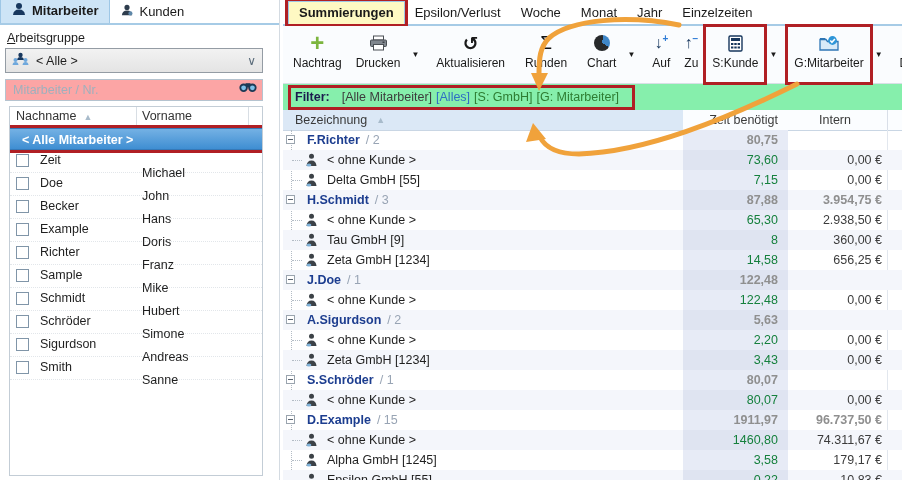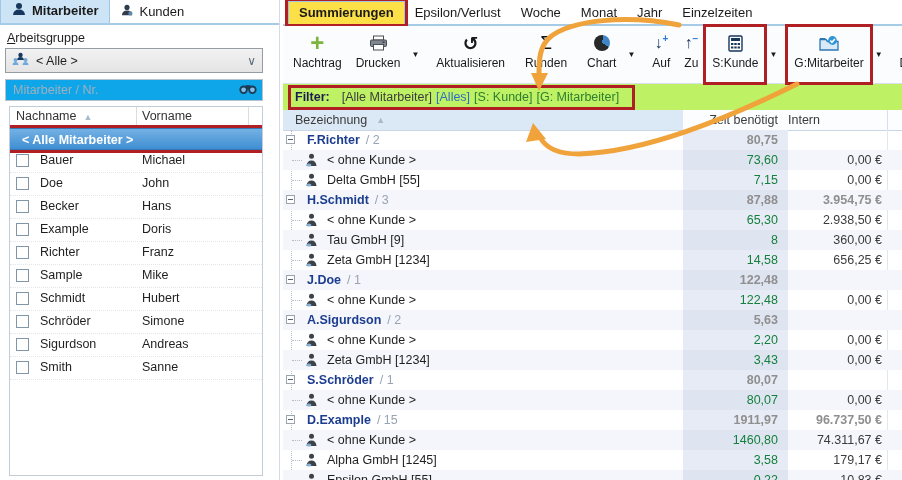--- a/index.html
+++ b/index.html
@@ -9,69 +9,69 @@
   
   #sidebar{position:absolute;left:0;top:0;width:279px;height:480px;background:#fff;border-right:1px solid #d4dbe2;}
   .side-tabs{position:absolute;left:0;top:0;width:279px;height:23px;border-bottom:2px solid #a6cbe6;display:flex;align-items:flex-end;}
   .stab{display:inline-flex;align-items:center;gap:6px;padding:3px 11px 4px;font-size:13px;color:#1a1a1a;}
   .stab.active{background:#cde4f6;border:1px solid #9ec7e6;border-bottom:none;font-weight:bold;}
   .wg-label{position:absolute;left:7px;top:31px;font-size:12.5px;}
   .wg-label::first-letter{text-decoration:underline;}
   .combo{position:absolute;left:5px;top:48px;width:258px;height:25px;background:linear-gradient(#f2f2f2,#e4e4e4);
          border:1px solid #949ca4;display:flex;align-items:center;gap:7px;padding:0 6px;box-sizing:border-box;}
   .combo .chev{margin-left:auto;color:#5a6b7a;font-size:12px;}
-  .searchbox{position:absolute;left:5px;top:79px;width:258px;height:22px;background:#0ea5e9;border:1px solid #b5c3cf;
-             display:flex;align-items:center;box-sizing:border-box;padding:0 5px;}
+  .searchbox{position:absolute;left:5px;top:79px;width:258px;height:22px;background:#fca5a5;border:1px solid #b5c3cf;
+             display:flex;box-sizing:border-box;padding:0 5px;}
   .searchbox input{flex:1;border:none;outline:none;font:italic 12.5px "Liberation Sans",sans-serif;color:#333;background:transparent;}
   .searchbox input::placeholder{color:#9fb0bd;font-style:normal;}
   .elist{position:absolute;left:9px;top:106px;width:254px;height:370px;border:1px solid #c3cdd6;background:#fff;box-sizing:border-box;overflow:hidden;}
   .elist-head{position:relative;height:20px;border-bottom:1px solid #d8dee4;font-size:12.5px;color:#333;}
   .elist-head .hc1{position:absolute;left:6px;top:2px;}
   .elist-head .sort{color:#a8bbcb;font-size:9px;margin-left:7px;}
   .elist-head .hc2{position:absolute;left:132px;top:2px;}
   .elist-head .div1{position:absolute;left:126px;top:0;bottom:0;width:1px;background:#d8dee4;}
   .elist-head .div2{position:absolute;left:238px;top:0;bottom:0;width:1px;background:#d8dee4;}
   .erow-all{height:22px;line-height:22px;padding-left:12px;color:#fff;font-weight:bold;
             background:linear-gradient(#74b1e4,#3f8ed2);border-top:1px solid #3579b8;border-bottom:1px solid #3579b8;
             outline:3px solid var(--annot);outline-offset:0px;position:relative;z-index:5;box-sizing:border-box;}
   .erow{position:relative;height:22px;border-bottom:1px dotted #e2e6ea;}
   .erow .cb{position:absolute;left:6px;top:4px;width:13px;height:13px;border:1px solid #8095a8;background:#fff;box-sizing:border-box;}
   .erow .ln{position:absolute;left:30px;top:3px;}
-  .erow .fn{position:absolute;left:132px;top:3px;}
+  .erow .fn{position:absolute;left:132px;top:16px;}
   
   #mainpanel{position:absolute;left:283px;top:0;right:0;height:480px;overflow:hidden;}
   #main-tabs{position:relative;height:24px;border-bottom:2px solid #a6cbe6;display:flex;align-items:flex-end;padding-left:5px;font-size:13px;}
   .mtab{padding:3px 10px 4px;white-space:nowrap;color:#1a1a1a;}
-  .mtab.active{background:#fde047;border:1px solid #9ec7e6;border-bottom:none;font-weight:600;}
+  .mtab.active{background:#fef9c3;border:1px solid #9ec7e6;border-bottom:none;font-weight:600;}
   .mtab.annotated{box-shadow:0 0 0 3px var(--annot);}
   #toolbar{position:relative;height:57px;display:flex;align-items:stretch;padding-left:3px;background:#fafcfe;border-bottom:1px solid #d8dfe6;}
   .tbtn{display:flex;flex-direction:column;align-items:center;justify-content:flex-start;padding:5px 7px 2px;font-size:12px;color:#1a1a1a;white-space:nowrap;}
   .tbtn .ticon{height:24px;display:flex;align-items:center;justify-content:center;}
   .tbtn .tlabel{margin-top:1px;}
   .tbtn.annotated{outline:3px solid var(--annot);outline-offset:-1px;}
   .tcaret{display:flex;align-items:center;font-size:8px;color:#1a1a1a;padding:0 4px;}
   .tsep{width:1px;background:#ccd5de;margin:4px 3px;}
   .ic-plus{font-size:24px;font-weight:bold;color:#7cb53e;line-height:20px;}
   .ic-refresh{font-size:19px;font-weight:600;color:#1a1a1a;}
   .ic-sigma{font-size:19px;color:#111;}
   .ic-pie{width:16px;height:16px;border-radius:50%;background:conic-gradient(from 10deg,#3e86c8 0deg 110deg,#27292b 110deg 360deg);}
   .ic-updown{font-size:16px;font-weight:bold;color:#17375e;}
   .ic-updown sup{color:#2f7cd6;font-size:10px;font-weight:bold;}
   
-  #filter-row{height:26px;display:flex;align-items:center;padding-left:5px;background:#bef264;}
+  #filter-row{height:26px;display:flex;align-items:center;padding-left:5px;background:#86efac;}
   .fbox{display:inline-flex;align-items:center;gap:6px;border:3px solid var(--annot);padding:2px 9px 3px 4px;font-size:12.5px;white-space:nowrap;}
   .flabel{font-weight:bold;color:#1c1c4e;}
   .fseg.dark{color:#3c3c3c;margin-left:6px;} .fseg.blue{color:#2f6fc4;} .fseg.green{color:#2e7d32;}
   
   #ttable{position:absolute;left:0;right:0;top:110px;bottom:0;}
   .thead{position:relative;height:20px;font-size:12.5px;color:#3a3a3a;border-bottom:1px solid #c9d6e4;}
   .h-name{position:absolute;left:0;top:0;bottom:0;width:400px;background:#dbe8f6;display:flex;align-items:center;padding-left:12px;box-sizing:border-box;}
   .h-name .sort{color:#a8bbcb;font-size:9px;margin-left:9px;}
   .h-zeit{position:absolute;left:400px;top:0;bottom:0;width:105px;background:#fbfdff;text-align:right;line-height:20px;padding-right:10px;box-sizing:border-box;}
-  .h-intern{position:absolute;left:505px;top:0;bottom:0;width:99px;background:#fbfdff;text-align:left;line-height:20px;padding-right:5px;box-sizing:border-box;}
+  .h-intern{position:absolute;left:505px;top:0;bottom:0;width:99px;background:#fbfdff;text-align:center;line-height:20px;padding-right:5px;box-sizing:border-box;}
   .h-rest{position:absolute;left:604px;top:0;bottom:0;right:0;background:#fbfdff;border-left:1px solid #d9dfe8;}
   #trows{position:absolute;left:0;right:0;top:20px;bottom:0;overflow:hidden;}
   .tree-guide{position:absolute;left:8px;top:0;bottom:0;border-left:1px dotted #b3bcc5;z-index:0;}
   .colline{position:absolute;left:604px;top:0;bottom:0;width:1px;background:#e2e7ee;}
   .trow{position:relative;height:20px;line-height:20px;font-size:12.5px;}
   .trow.striped{background:#f4f6fb;}
   .cell-name{position:absolute;left:0;top:0;bottom:0;width:400px;overflow:hidden;}
   .cell-zeit{position:absolute;left:400px;top:0;bottom:0;width:105px;text-align:right;padding-right:10px;box-sizing:border-box;background:#e7ebf6;color:#15803d;}
   .trow.striped .cell-zeit{background:#dfe4f1;}
   .cell-intern{position:absolute;left:505px;top:0;bottom:0;width:99px;text-align:right;padding-right:5px;box-sizing:border-box;color:#3c3c3c;}
@@ -148,21 +148,21 @@
       <div class="elist-head">
         <span class="hc1"><span>Nachname</span><span class="sort">▲</span></span>
         <span class="hc2">Vorname</span>
         <span class="div1"></span>
           <span class="div2"></span>
       </div>
       <div class="erow-all">&lt; Alle Mitarbeiter &gt;</div>
       <div id="employee-rows">
           <div class="erow">
             <span class="cb"></span>
-            <span class="ln">Bauer</span>
+            <span class="ln">Zeit</span>
             <span class="fn">Michael</span>
           </div>
           <div class="erow">
             <span class="cb"></span>
             <span class="ln">Doe</span>
             <span class="fn">John</span>
           </div>
           <div class="erow">
             <span class="cb"></span>
             <span class="ln">Becker</span>
@@ -304,21 +304,21 @@
         <div class="tsep"></div>
         <div class="tbtn">
           <span class="ticon"></span>
           <span class="tlabel">Datu</span>
         </div>
       </div>
 
     <div id="filter-row">
       <span class="fbox">
         <span class="flabel">Filter:</span>
-        <span id="filter-segs"><span class="fseg dark" style="margin-right: 4px;">[Alle Mitarbeiter]</span><span class="fseg blue" style="margin-right: 4px;">[Alles]</span><span class="fseg green" style="margin-right: 4px;">[S: Kunde]</span><span class="fseg green" style="margin-right: 4px;">[G: Mitarbeiter]</span></span>
+        <span id="filter-segs"><span class="fseg dark" style="margin-right: 4px;">[Alle Mitarbeiter]</span><span class="fseg blue" style="margin-right: 4px;">[Alles]</span><span class="fseg green" style="margin-right: 4px;">[S: GmbH]</span><span class="fseg green" style="margin-right: 4px;">[G: Mitarbeiter]</span></span>
       </span>
     </div>
 
     <div id="ttable">
       <div class="thead">
         <div class="h-name">
             <span>Bezeichnung</span>
             <span class="sort">▲</span>
           </div>
         <div class="h-zeit">Zeit benötigt</div>

